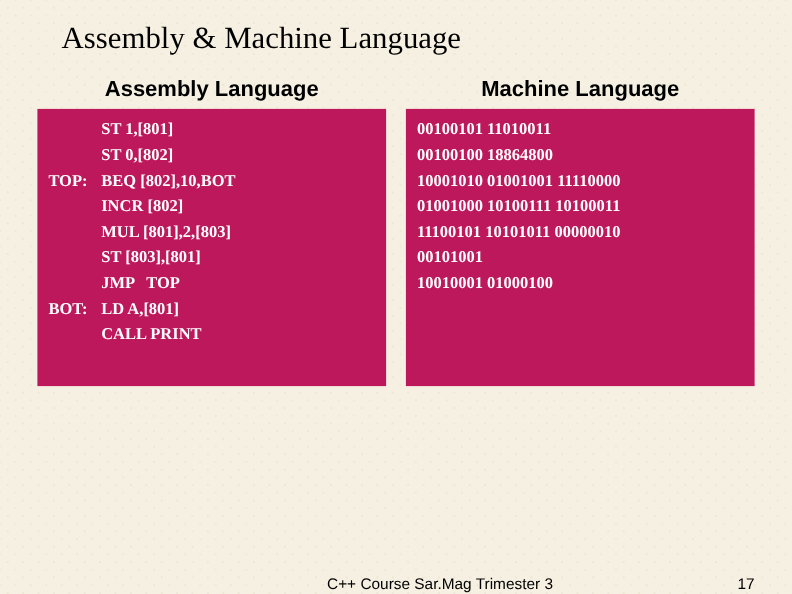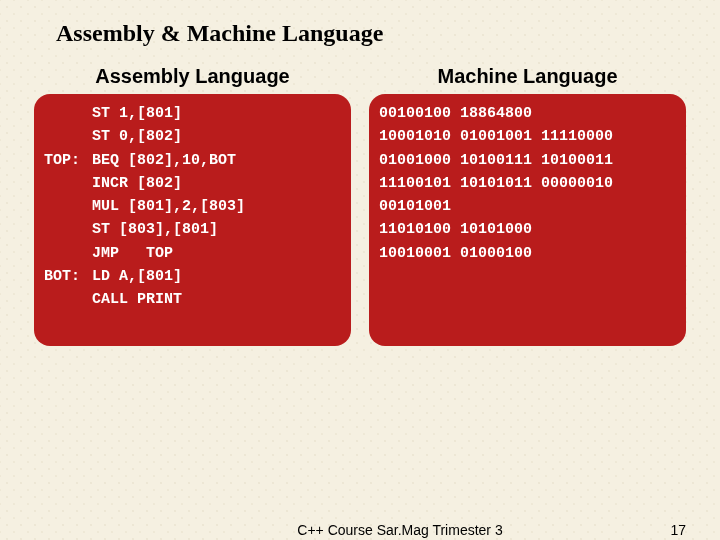--- a/index.html
+++ b/index.html
@@ -12,22 +12,22 @@
       radial-gradient(rgba(180,160,120,0.12) 1px, transparent 1px),
       radial-gradient(rgba(180,160,120,0.10) 1px, transparent 1px);
     background-size: 14px 14px, 14px 14px;
     background-position: 0 0, 7px 7px;
     font-family: Georgia, 'Times New Roman', serif;
     color: #000;
     box-sizing: border-box;
     position: relative;
   }
   .title {
-    font-size: 24px;
-    font-weight: 700;
+    font-size: 28px;
+    font-weight: 400;
     text-align: left;
     padding: 20px 0 0 56px;
   }
   .cols {
     display: flex;
     flex-direction: row;
     padding: 18px 34px 0 34px;
     gap: 18px;
   }
   .col {
@@ -36,30 +36,29 @@
     flex-direction: column;
   }
   .col-header {
     font-family: Arial, Helvetica, sans-serif;
     font-weight: bold;
     font-size: 20px;
     text-align: center;
     margin-bottom: 6px;
   }
   .codebox {
-    background: #b91c1c;
+    background: #be185d;
     color: #fff;
-    font-family: Liberation Mono, monospace;
+    font-family: Liberation Serif, serif;
     font-size: 15px;
     font-weight: bold;
     line-height: 1.55;
     padding: 8px 10px 14px 10px;
     white-space: pre;
     min-height: 230px;
-    border-radius: 16px;
   }
   .codebox .labelcol {
     display: inline-block;
     width: 48px;
   }
   .footer {
     position: absolute;
     bottom: 18px;
     left: 0;
     width: 720px;
@@ -84,20 +83,20 @@
 
 <div class="title">Assembly &amp; Machine Language</div>
 
 <div class="cols">
   <div class="col">
     <div class="col-header">Assembly Language</div>
     <div class="codebox" id="asm-box"><div><span class="labelcol"></span><span>ST 1,[801]</span></div><div><span class="labelcol"></span><span>ST 0,[802]</span></div><div><span class="labelcol">TOP:</span><span>BEQ [802],10,BOT</span></div><div><span class="labelcol"></span><span>INCR [802]</span></div><div><span class="labelcol"></span><span>MUL [801],2,[803]</span></div><div><span class="labelcol"></span><span>ST [803],[801]</span></div><div><span class="labelcol"></span><span>JMP   TOP</span></div><div><span class="labelcol">BOT:</span><span>LD A,[801]</span></div><div><span class="labelcol"></span><span>CALL PRINT</span></div></div>
   </div>
   <div class="col">
     <div class="col-header">Machine Language</div>
-    <div class="codebox" id="mach-box"><div>00100100 18864800</div><div>10001010 01001001 11110000</div><div>01001000 10100111 10100011</div><div>11100101 10101011 00000010</div><div>00101001</div><div>11010100 10101000</div><div>10010001 01000100</div></div>
+    <div class="codebox" id="mach-box"><div>00100101 11010011</div><div>00100100 18864800</div><div>10001010 01001001 11110000</div><div>01001000 10100111 10100011</div><div>11100101 10101011 00000010</div><div>00101001</div><div>10010001 01000100</div></div>
   </div>
 </div>
 
 <div class="footer">
   <div class="footer-center">C++   Course Sar.Mag Trimester 3</div>
   <div class="footer-right">17</div>
 </div>
 
 </body></html>

